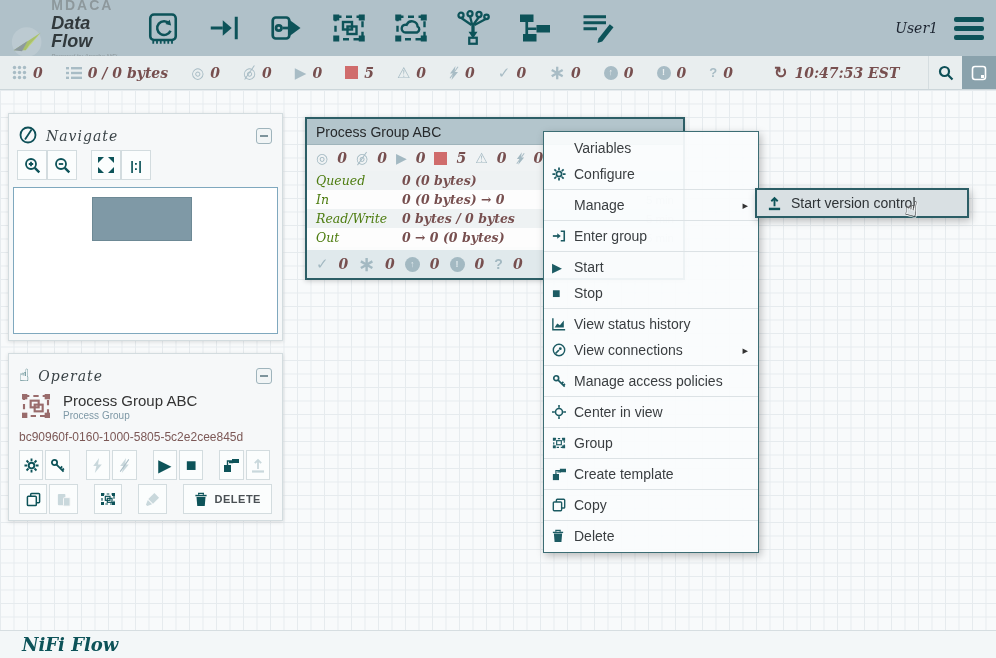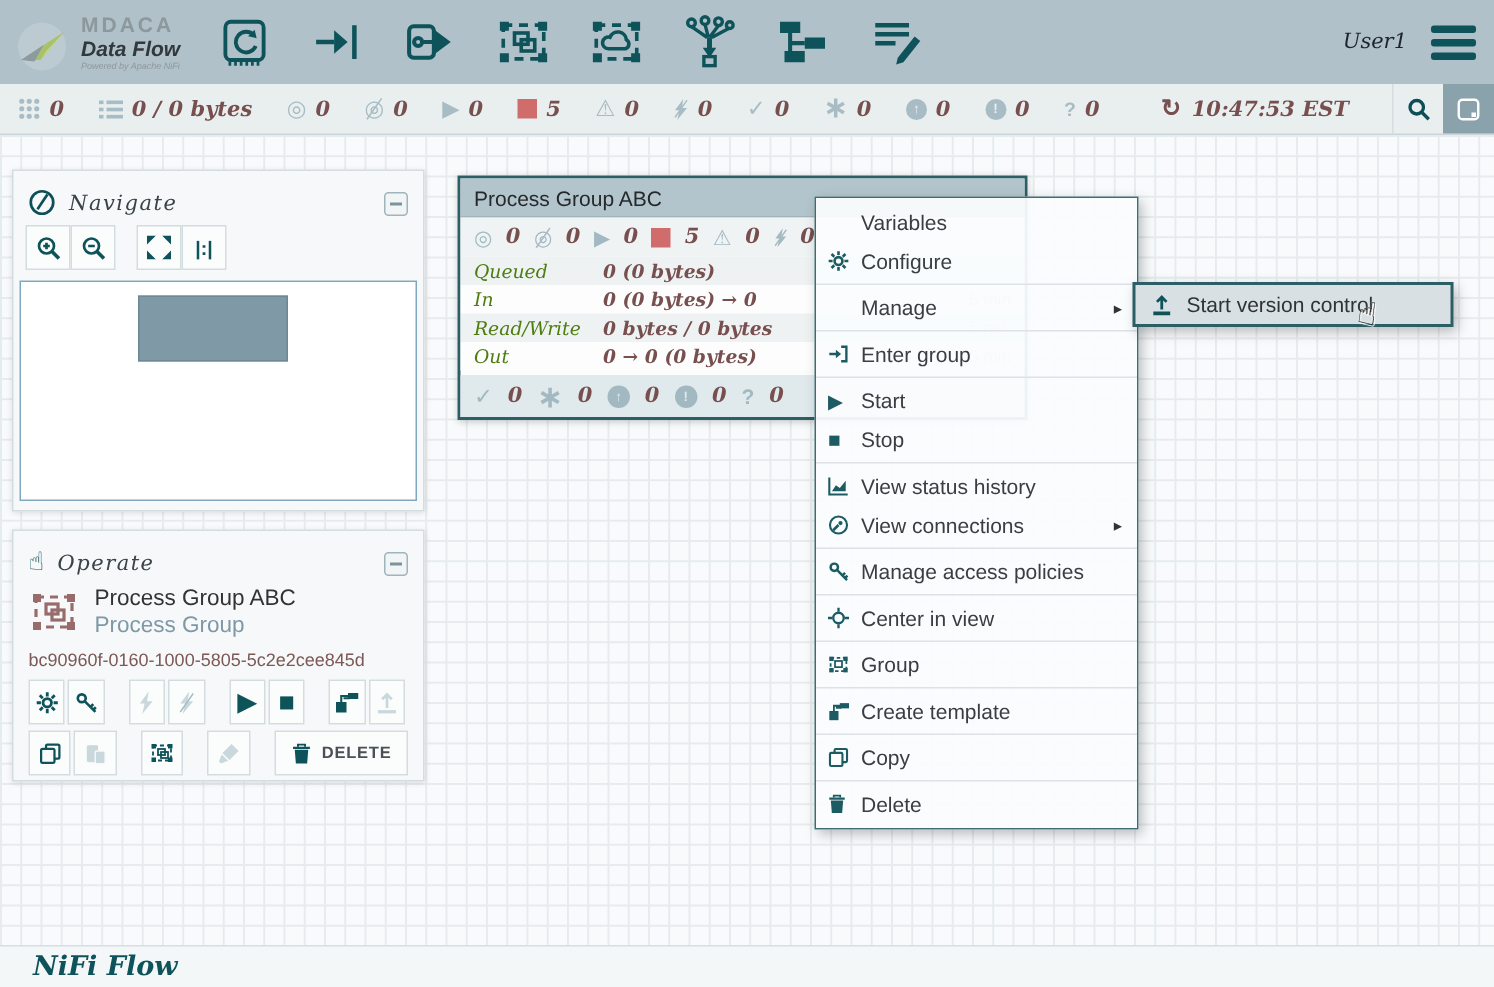--- a/index.html
+++ b/index.html
@@ -6,21 +6,21 @@
   html,body { width:996px; height:658px; }
   body { font-family:"Liberation Sans", sans-serif; background:#fff; overflow:hidden; }
   .app { position:relative; width:996px; height:658px; overflow:hidden; background:#f8fafb; }
   .slab { font-family:"DejaVu Serif", serif;font-style:italic; }
 
   
   .header { position:absolute; left:0; top:0; width:996px; height:56px; background:#b0c1c9; display:flex; align-items:center; }
   .logo { display:flex; align-items:flex-end; gap:8px; padding-left:10px; width:130px; flex:none; }
   .logo-text { line-height:1; }
   .logo-brand { font-size:14px; letter-spacing:2px; color:#8d989c; font-weight:bold; }
-  .logo-product { font-size:14px; font-style:italic; font-weight:bold; color:#31393c; margin-top:2px; }
+  .logo-product { font-size:18px; font-style:italic; font-weight:bold; color:#31393c; margin-top:2px; }
   .logo-tagline { font-size:6px; color:#8d989c; margin-top:3px; font-style:italic; }
   .toolbar { display:flex; align-items:center; gap:24px; margin-left:14px; color:#0d5359; }
   .ti { width:38px; height:38px; display:flex; align-items:center; justify-content:center; }
   .header-right { margin-left:auto; display:flex; align-items:center; gap:16px; padding-right:12px; }
   .username { font-size:14px; color:#1c2430; }
   .hamburger { display:flex; flex-direction:column; gap:4px; cursor:pointer; }
   .hamburger i { display:block; width:30px; height:5px; background:#0d5359; border-radius:2px; }
 
   
   .statusbar { position:absolute; left:0; top:56px; width:996px; height:34px; background:#e9eeef; border-bottom:1px solid #ccd6da; display:flex; align-items:center; padding-left:12px; }
@@ -53,21 +53,21 @@
   .collapse-btn i { display:block; width:8px; height:2px; background:#7d949c; }
   .nav-tools { display:flex; gap:0; padding:6px 8px 4px 8px; }
   .btn30 { width:30px; height:30px; border:1px solid #d3dcdf; background:#fbfdfd; display:flex; align-items:center; justify-content:center; color:#0d5359; cursor:pointer; font-weight:bold; }
   .gapL { margin-left:14px; }
   .minimap { position:absolute; left:4px; top:73px; width:265px; height:147px; background:#fff; border:1px solid #7fa8be; }
   .minimap-rect { position:absolute; left:78px; top:9px; width:100px; height:44px; background:#7f99a6; border:1px solid #6d8995; }
 
   
   .op-info { display:flex; align-items:center; gap:10px; padding:6px 10px 0 10px; }
   .op-name { font-size:15px; color:#333; }
-  .op-type { font-size:15px; color:#7e98a6; margin-top:1px; }
+  .op-type { font-size:10px; color:#7e98a6; margin-top:1px; }
   .op-id { font-size:12px; color:#7c5856; padding:8px 10px 6px 10px; }
   .op-row { display:flex; padding:0 10px 4px 10px; align-items:center; }
   .op-row .btn30 { margin-right:2px; }
   .dis { color:#c9d8dc !important; }
   .delete-btn { height:30px; border:1px solid #d3dcdf; background:#fbfdfd; display:flex; align-items:center; gap:7px; padding:0 10px; color:#0d5359; cursor:pointer; }
   .delete-label { font-size:11px; color:#4a5054; letter-spacing:.5px; font-weight:bold; }
 
   
   .pg { position:absolute; left:305px; top:27px; width:380px; border:2px solid #2c5e66; background:#fbfcfc; box-shadow:0 1px 5px rgba(0,0,0,.2); }
   .pg-title { height:26px; background:#b3c5cc; display:flex; align-items:center; padding:0 9px; font-size:14px; color:#26292b; border-bottom:1px solid #9fb4bb; }

